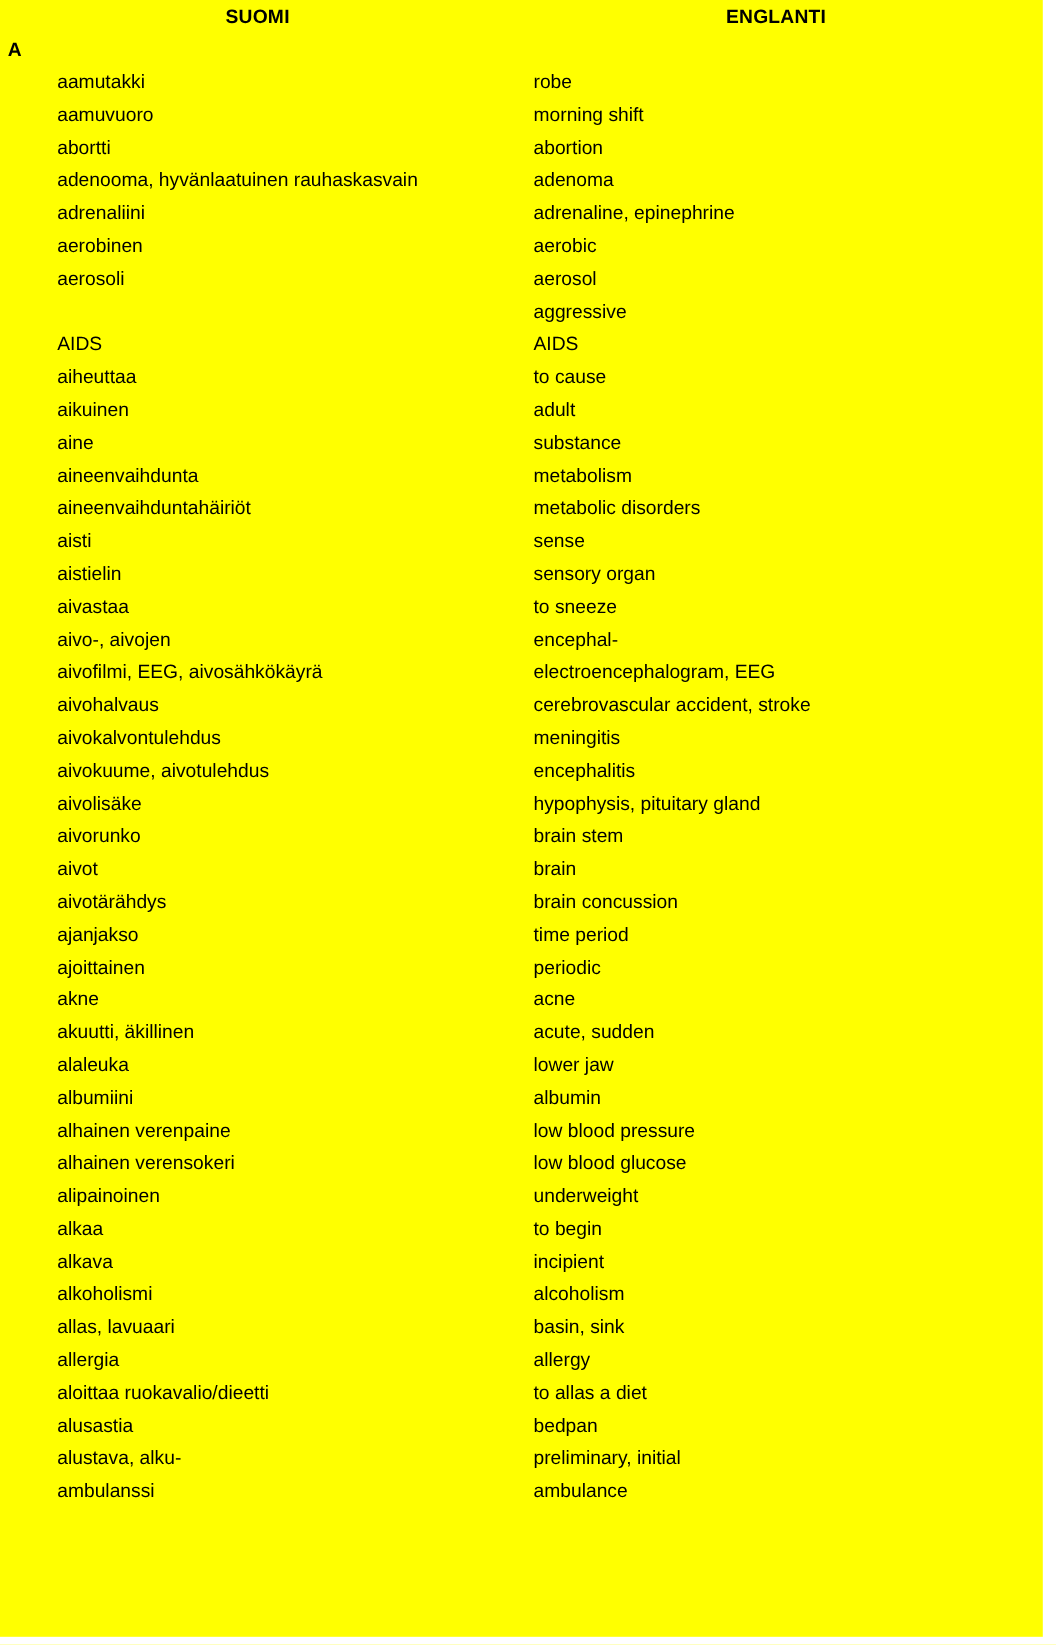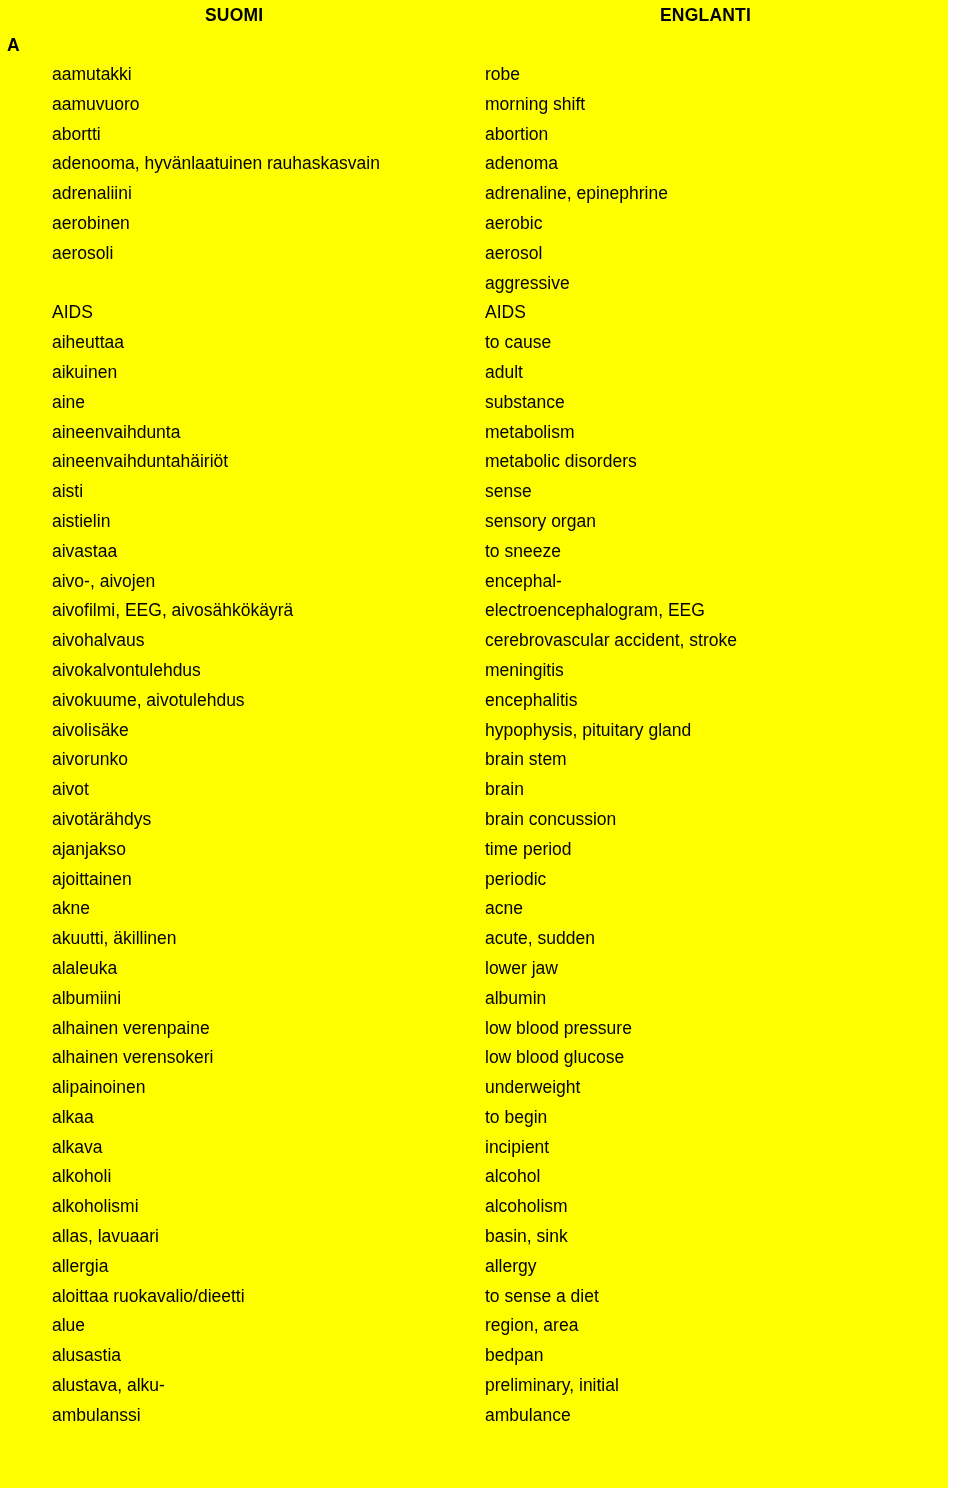--- a/index.html
+++ b/index.html
@@ -225,42 +225,34 @@
       </div>
       <div class="entry">
         <span class="fi">alkaa</span>
         <span class="en">to begin</span>
       </div>
       <div class="entry">
         <span class="fi">alkava</span>
         <span class="en">incipient</span>
       </div>
       <div class="entry">
-        <span class="fi">alkoholi</span>
-        <span class="en">alcohol</span>
-      </div>
-      <div class="entry">
         <span class="fi">alkoholismi</span>
         <span class="en">alcoholism</span>
       </div>
       <div class="entry">
         <span class="fi">allas, lavuaari</span>
         <span class="en">basin, sink</span>
       </div>
       <div class="entry">
         <span class="fi">allergia</span>
         <span class="en">allergy</span>
       </div>
       <div class="entry">
         <span class="fi">aloittaa ruokavalio/dieetti</span>
-        <span class="en">to sense a diet</span>
-      </div>
-      <div class="entry">
-        <span class="fi">alue</span>
-        <span class="en">region, area</span>
+        <span class="en">to allas a diet</span>
       </div>
       <div class="entry">
         <span class="fi">alusastia</span>
         <span class="en">bedpan</span>
       </div>
       <div class="entry">
         <span class="fi">alustava, alku-</span>
         <span class="en">preliminary, initial</span>
       </div>
       <div class="entry">

